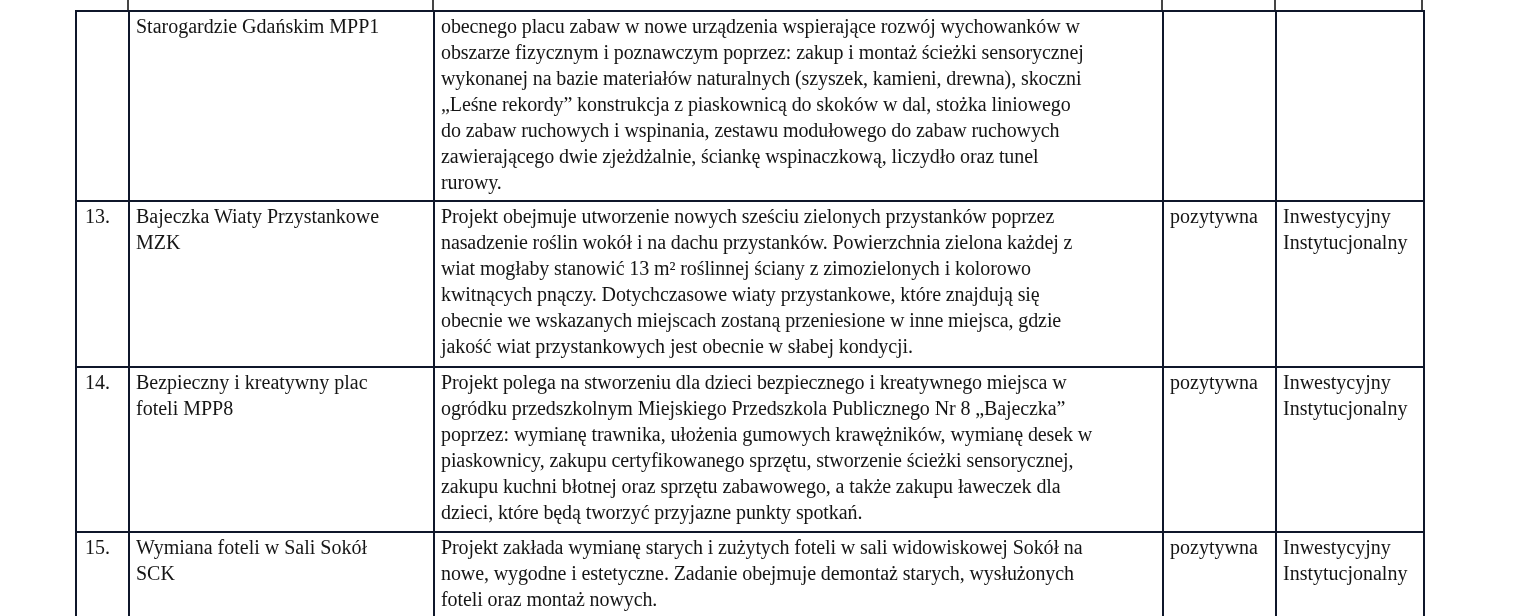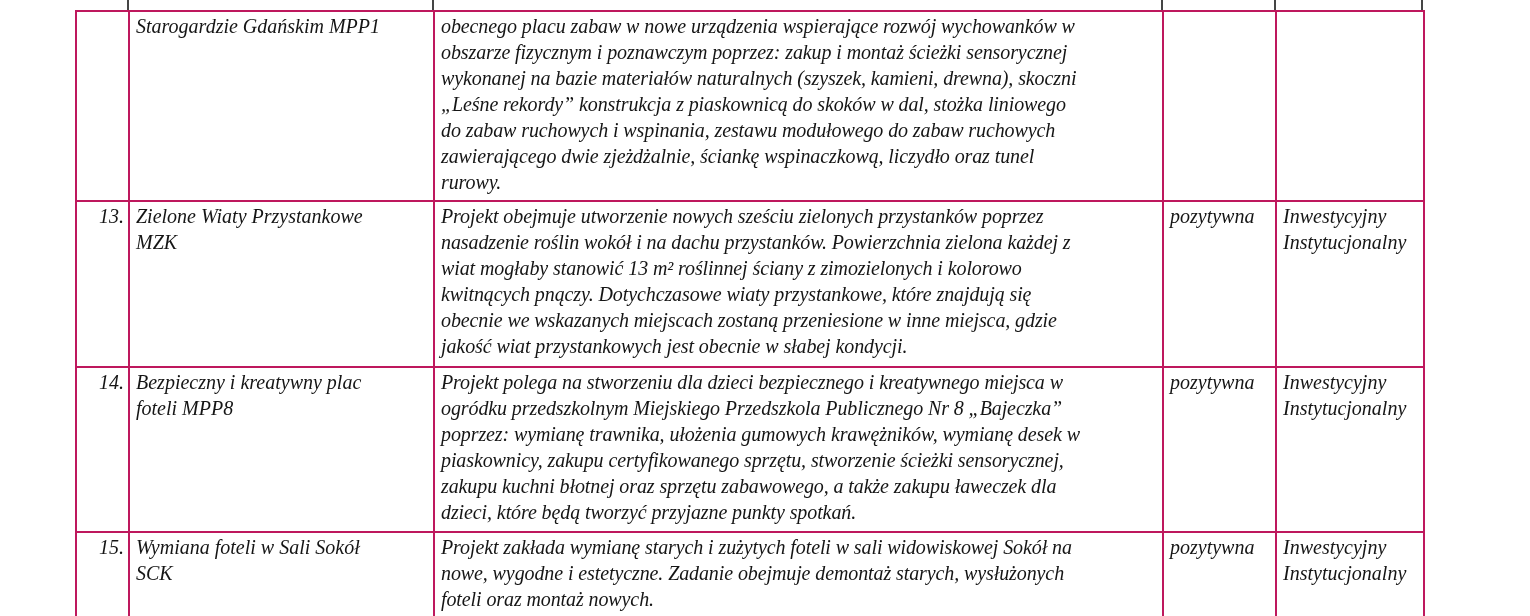--- a/index.html
+++ b/index.html
@@ -30,30 +30,29 @@
   }
   .projects-table {
     position: absolute;
     left: 75px;
     top: 10px;
     border-collapse: collapse;
     table-layout: fixed;
     width: 1348px;
   }
   .projects-table td {
-    border: 2px solid #be185d;
+    border: 2px solid #0f172a;
     vertical-align: top;
     font-size: 20px;
     line-height: 26px;
     padding: 1px 4px 2px 6px;
     white-space: pre-line;
     overflow: hidden;
-    font-style: italic;
   }
-  td.c-nr   { padding-left: 8px; text-align: right; }
+  td.c-nr   { padding-left: 8px; }
   td.c-desc { letter-spacing: -0.1px; }
   tr.r-cont td { height: 185px; }
   tr.r-13   td { height: 161px; }
   tr.r-14   td { height: 160px; margin-top: 36px; }
   tr.r-15   td { height: 83px; }
 </style>
 </head>
 <body>
 
 <div class="page">
@@ -81,21 +80,21 @@
 wykonanej na bazie materiałów naturalnych (szyszek, kamieni, drewna), skoczni
 „Leśne rekordy” konstrukcja z piaskownicą do skoków w dal, stożka liniowego
 do zabaw ruchowych i wspinania, zestawu modułowego do zabaw ruchowych
 zawierającego dwie zjeżdżalnie, ściankę wspinaczkową, liczydło oraz tunel
 rurowy.</td>
         <td class="c-op"></td>
         <td class="c-type"></td>
       </tr>
       <tr class="r-13">
         <td class="c-nr">13.</td>
-        <td class="c-name">Zielone Wiaty Przystankowe
+        <td class="c-name">Bajeczka Wiaty Przystankowe
 MZK</td>
         <td class="c-desc">Projekt obejmuje utworzenie nowych sześciu zielonych przystanków poprzez
 nasadzenie roślin wokół i na dachu przystanków. Powierzchnia zielona każdej z
 wiat mogłaby stanowić 13 m² roślinnej ściany z zimozielonych i kolorowo
 kwitnących pnączy. Dotychczasowe wiaty przystankowe, które znajdują się
 obecnie we wskazanych miejscach zostaną przeniesione w inne miejsca, gdzie
 jakość wiat przystankowych jest obecnie w słabej kondycji.</td>
         <td class="c-op">pozytywna</td>
         <td class="c-type">Inwestycyjny
 Instytucjonalny</td>

